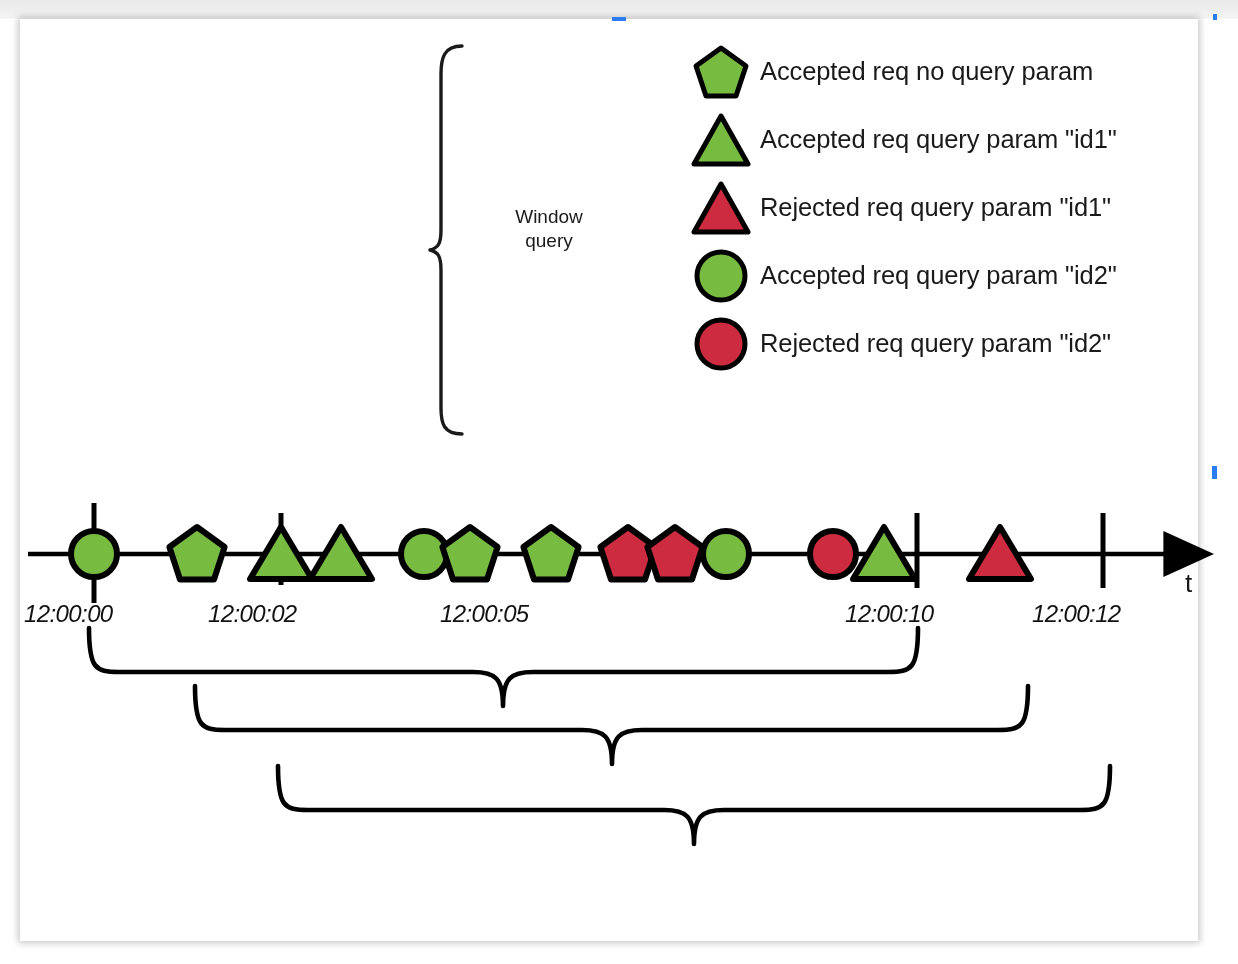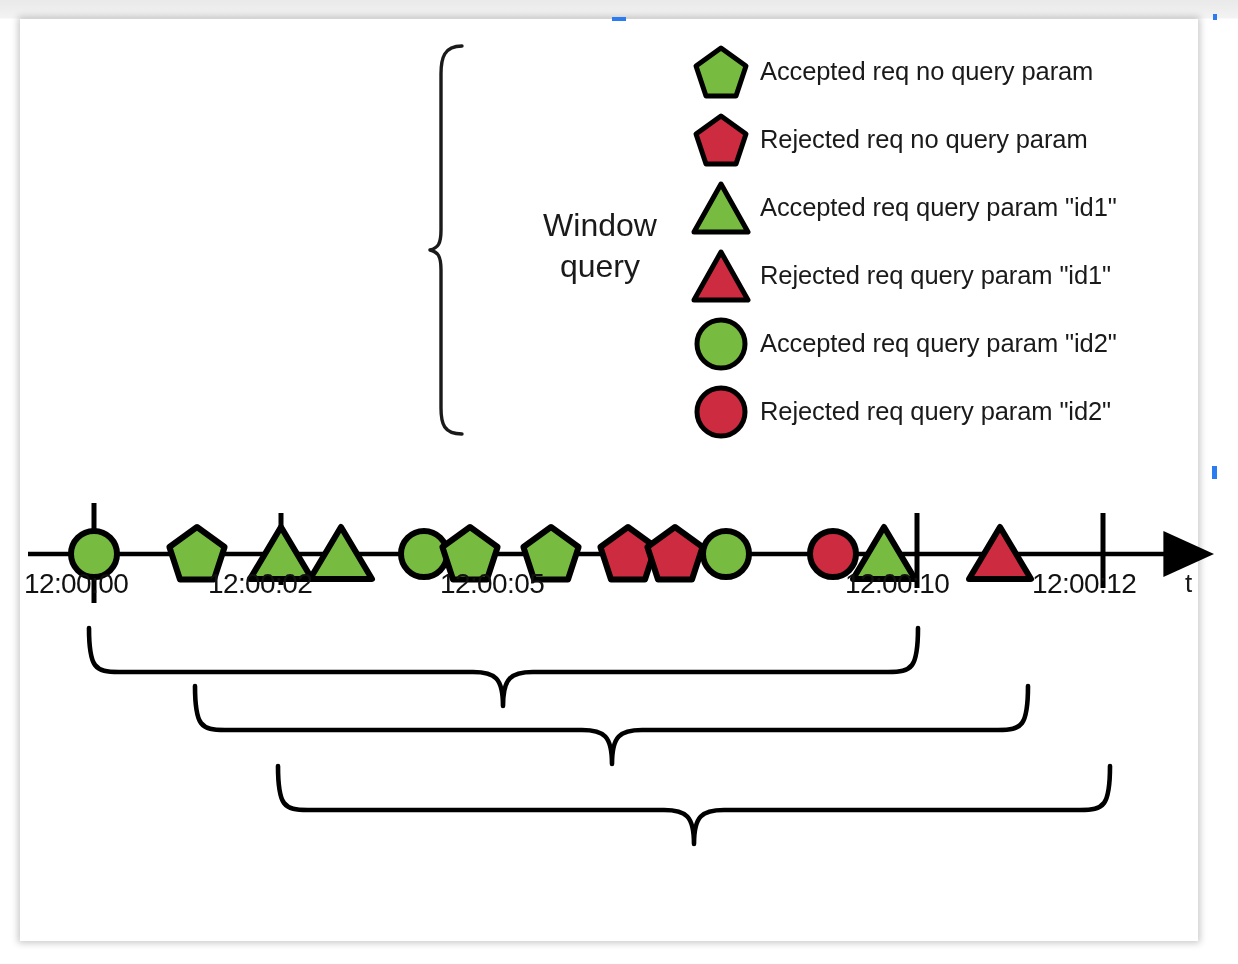--- a/index.html
+++ b/index.html
@@ -35,27 +35,28 @@
     font-size:25.5px;color:#1a1a1a;white-space:nowrap;line-height:1;
     margin-left:8px;letter-spacing:-.1px;
   }
 
   
   .t-label{
     position:absolute;left:1185px;top:568px;font-size:26px;color:#1a1a1a;
   }
   
   .tick-label{
-    position:absolute;top:568px;font-size:28px;color:#111;white-space:nowrap;
+    position:absolute;top:600px;font-size:24px;color:#111;white-space:nowrap;
     letter-spacing:-.6px;
+    font-style:italic;
   }
   
   .window-label{
-    position:absolute;left:530px;top:205px;width:140px;text-align:center;
-    font-size:32px;color:#1a1a1a;line-height:1.28;
+    position:absolute;left:479px;top:205px;width:140px;text-align:center;
+    font-size:19px;color:#1a1a1a;line-height:1.28;
   }
   
   .sel{position:absolute;background:#2b7cf0;}
 </style>
 </head>
 <body>
 
 <div id="stage">
 
   <div id="page"></div>
@@ -119,28 +120,20 @@
 
     <div class="legend-row">
       <span class="legend-glyph">
         <svg width="62" height="62" viewBox="0 0 62 62">
           <polygon points="31,7 56,25 46,55 16,55 6,25" fill="#77bb41" stroke="#000" stroke-width="5" stroke-linejoin="round"></polygon>
         </svg>
       </span>
       <span class="legend-label">Accepted req no query param</span>
     </div>
 
-    <div class="legend-row">
-      <span class="legend-glyph">
-        <svg width="62" height="62" viewBox="0 0 62 62">
-          <polygon points="31,7 56,25 46,55 16,55 6,25" fill="#cc2b40" stroke="#000" stroke-width="5" stroke-linejoin="round"></polygon>
-        </svg>
-      </span>
-      <span class="legend-label">Rejected req no query param</span>
-    </div>
 
     <div class="legend-row">
       <span class="legend-glyph">
         <svg width="62" height="62" viewBox="0 0 62 62">
           <polygon points="31,7 58,55 4,55" fill="#77bb41" stroke="#000" stroke-width="5" stroke-linejoin="round"></polygon>
         </svg>
       </span>
       <span class="legend-label">Accepted req query param "id1"</span>
     </div>
 

